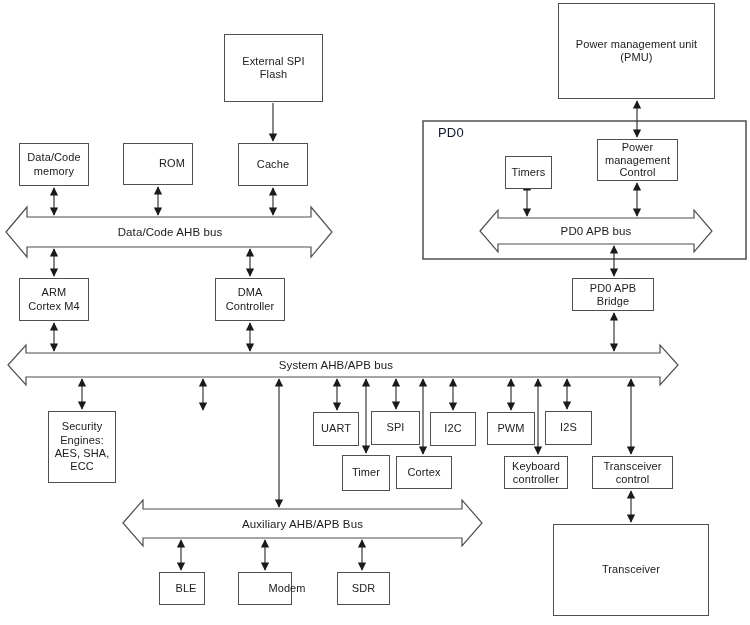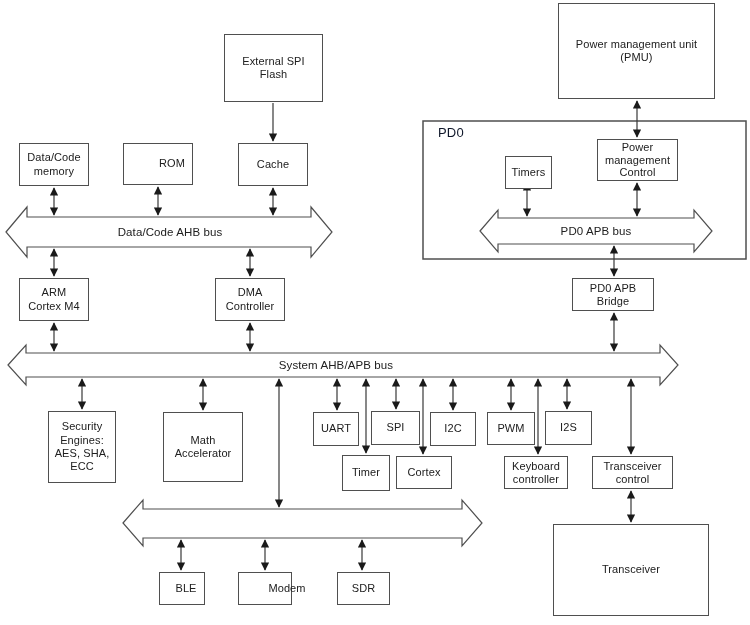--- a/index.html
+++ b/index.html
@@ -91,35 +91,34 @@
   <div class="box" style="left:19px;top:278px;width:70px;height:43px;">ARM
 Cortex M4</div>
   <div class="box" style="left:215px;top:278px;width:70px;height:43px;">DMA
 Controller</div>
   <div class="box tight" style="left:572px;top:278px;width:82px;height:33px;">PD0 APB
 Bridge</div>
   <div class="box" style="left:48px;top:411px;width:68px;height:72px;">Security
 Engines:
 AES, SHA,
 ECC</div>
-  <div class="box" style="left:163px;top:412px;width:80px;height:70px;">Math
-Accelerator</div>
   <div class="box" style="left:313px;top:412px;width:46px;height:34px;">UART</div>
   <div class="box" style="left:371px;top:411px;width:49px;height:34px;">SPI</div>
   <div class="box" style="left:430px;top:412px;width:46px;height:34px;">I2C</div>
   <div class="box" style="left:487px;top:412px;width:48px;height:33px;">PWM</div>
   <div class="box" style="left:545px;top:411px;width:47px;height:34px;">I2S</div>
   <div class="box" style="left:342px;top:455px;width:48px;height:36px;">Timer</div>
   <div class="box" style="left:396px;top:456px;width:56px;height:33px;">Cortex</div>
   <div class="box tight" style="left:504px;top:456px;width:64px;height:33px;">Keyboard
 controller</div>
   <div class="box tight" style="left:592px;top:456px;width:81px;height:33px;">Transceiver
 control</div>
   <div class="box" style="left:553px;top:524px;width:156px;height:92px;">Transceiver</div>
   <div class="box" style="left:159px;top:572px;width:46px;height:33px;padding-left:8px;">BLE</div>
   <div class="box" style="left:238px;top:572px;width:54px;height:33px;padding-left:44px;">Modem</div>
   <div class="box" style="left:337px;top:572px;width:53px;height:33px;">SDR</div>
 
   <div class="buslabel" style="left:30px;top:217px;width:280px;height:30px;">Data/Code AHB bus</div>
   <div class="buslabel" style="left:30px;top:353px;width:612px;height:24px;">System AHB/APB bus</div>
   <div class="buslabel" style="left:498px;top:218px;width:196px;height:26px;">PD0 APB bus</div>
+  <div class="buslabel" style="left:143px;top:509px;width:319px;height:29px;">Auxiliary AHB/APB Bus</div>
 
 </div>
 
 </body></html>

